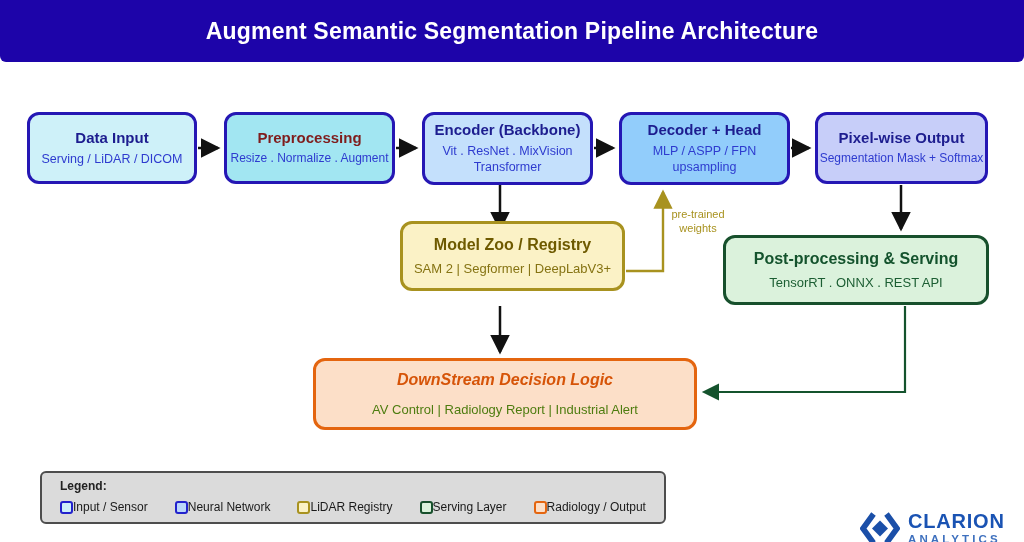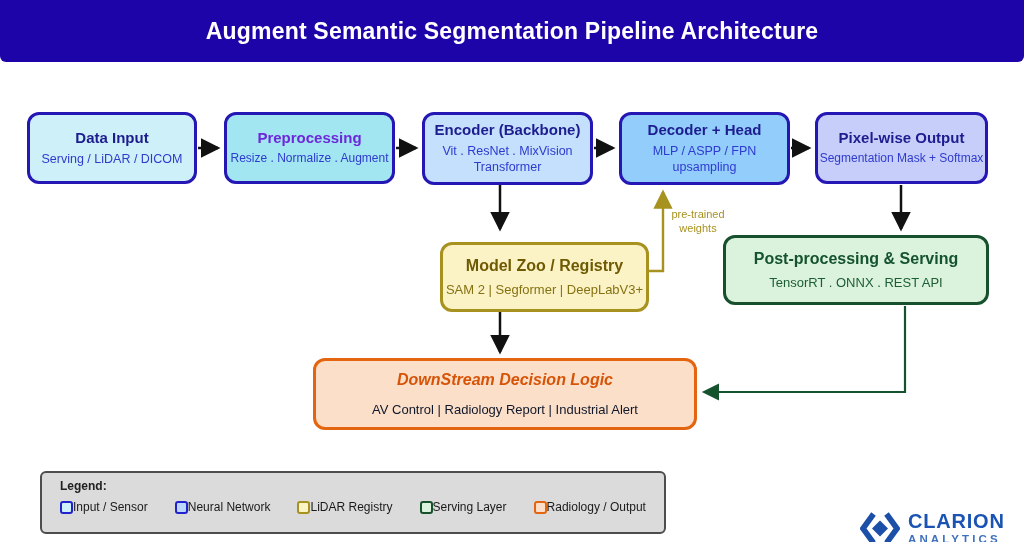--- a/index.html
+++ b/index.html
@@ -31,21 +31,21 @@
   svg.arrows { position: absolute; left: 0; top: 0; width: 1024px; height: 542px; pointer-events: none; }
 
   
   .edge-label {
     position: absolute; left: 660px; top: 208px; width: 76px;
     font-size: 11px; line-height: 1.25; text-align: center;
   }
 
   
   .legend {
-    position: absolute; left: 40px; top: 471px; width: 626px; height: 63px;
+    position: absolute; left: 40px; top: 471px; width: 626px; height: 53px;
     background: #dbdbdb; border: 2.5px solid #4d4d4d; border-radius: 6px;
     padding: 6px 18px 8px 18px;
   }
   .legend .legend-title { font-size: 12px; font-weight: bold; color: #222222; }
   .legend .legend-items { display: flex; justify-content: space-between; align-items: center; margin-top: 7px; }
   .legend-item { display: flex; align-items: center; }
   .legend-item .swatch { width: 13px; height: 13px; border-radius: 3px; border: 2px solid; flex: none; }
   .legend-item .lbl { font-size: 12px; color: #1a1a1a; white-space: nowrap; }
 
   
@@ -86,21 +86,21 @@
     <path d="M626 271 L663 271 L663 192" fill="none" stroke-width="2.4" marker-end="url(#mOlive)" stroke="#a8921f"></path>
     <path d="M905 306 L905 392 L704 392" fill="none" stroke-width="2.2" marker-end="url(#mGreen)" stroke="#14532d"></path>
   </svg>
 
   <div class="node" style="left: 27px; top: 112px; width: 170px; height: 72px; background-color: rgb(206, 241, 249); border-color: rgb(37, 23, 180);">
     <div class="title" style="color: rgb(29, 29, 143);">Data Input</div>
     <div class="subtitle nowrap" style="color: rgb(46, 59, 207);">Serving / LiDAR / DICOM</div>
   </div>
 
   <div class="node" style="left: 224px; top: 112px; width: 171px; height: 72px; background-color: rgb(162, 230, 242); border-color: rgb(37, 23, 180);">
-    <div class="title" style="color: #6d28d9;">Preprocessing</div>
+    <div class="title" style="color: #7f1d1d;">Preprocessing</div>
     <div class="subtitle nowrap" style="font-size: 12px; color: rgb(46, 59, 207);">Resize . Normalize . Augment</div>
   </div>
 
   <div class="node" style="left: 422px; top: 112px; width: 171px; height: 73px; background-color: rgb(196, 224, 252); border-color: rgb(37, 23, 180);">
     <div class="title" style="color: rgb(29, 29, 143);">Encoder (Backbone)</div>
     <div class="subtitle" style="color: rgb(46, 59, 207);">Vit . ResNet . MixVision Transformer</div>
   </div>
 
   <div class="node" style="left: 815px; top: 112px; width: 173px; height: 72px; background-color: rgb(199, 206, 249); border-color: rgb(37, 23, 180);">
     <div class="title" style="color: rgb(29, 29, 143);">Pixel-wise Output</div>
@@ -110,33 +110,33 @@
   <div class="node" style="left: 619px; top: 112px; width: 171px; height: 73px; background-color: rgb(146, 205, 251); border-color: rgb(37, 23, 180);">
     <div class="title" style="color: rgb(29, 29, 143);">Decoder + Head</div>
     <div class="subtitle" style="color: rgb(46, 59, 207);">MLP / ASPP / FPN upsampling</div>
   </div>
 
   <div class="edge-label" style="color: rgb(168, 146, 31);">
     <div>pre-trained</div>
     <div>weights</div>
   </div>
 
-  <div class="node big" style="left: 400px; top: 242px; width: 209px; height: 70px; background-color: rgb(251, 242, 198); border-color: rgb(168, 146, 31); margin-left: 40px;">
+  <div class="node big" style="left: 400px; top: 221px; width: 225px; height: 70px; background-color: rgb(251, 242, 198); border-color: rgb(168, 146, 31);">
     <div class="title" style="color: rgb(110, 90, 0);">Model Zoo / Registry</div>
     <div class="subtitle nowrap" style="color: rgb(133, 115, 18);">SAM 2 | Segformer | DeepLabV3+</div>
   </div>
 
   <div class="node big" style="left: 723px; top: 235px; width: 266px; height: 70px; background-color: rgb(219, 242, 220); border-color: rgb(23, 80, 44);">
     <div class="title" style="color: rgb(20, 83, 45);">Post-processing &amp; Serving</div>
     <div class="subtitle nowrap" style="color: rgb(28, 94, 51);">TensorRT . ONNX . REST API</div>
   </div>
 
   <div class="node big" style="left: 313px; top: 358px; width: 384px; height: 72px; background-color: rgb(252, 223, 200); border-color: rgb(228, 101, 15);">
     <div class="title" style="color: rgb(214, 84, 8); font-style: italic;">DownStream Decision Logic</div>
-    <div class="subtitle nowrap" style="color: #0f172a; margin-top: 12px;">AV Control | Radiology Report | Industrial Alert</div>
+    <div class="subtitle nowrap" style="color: #4d7c0f; margin-top: 12px;">AV Control | Radiology Report | Industrial Alert</div>
   </div>
 
   <div class="legend">
     <div class="legend-title">Legend:</div>
     <div class="legend-items">
         <div class="legend-item">
           <span class="swatch" style="background-color: rgb(206, 241, 249); border-color: rgb(34, 34, 204);"></span>
           <span class="lbl">Input / Sensor</span>
         </div>
         <div class="legend-item">

